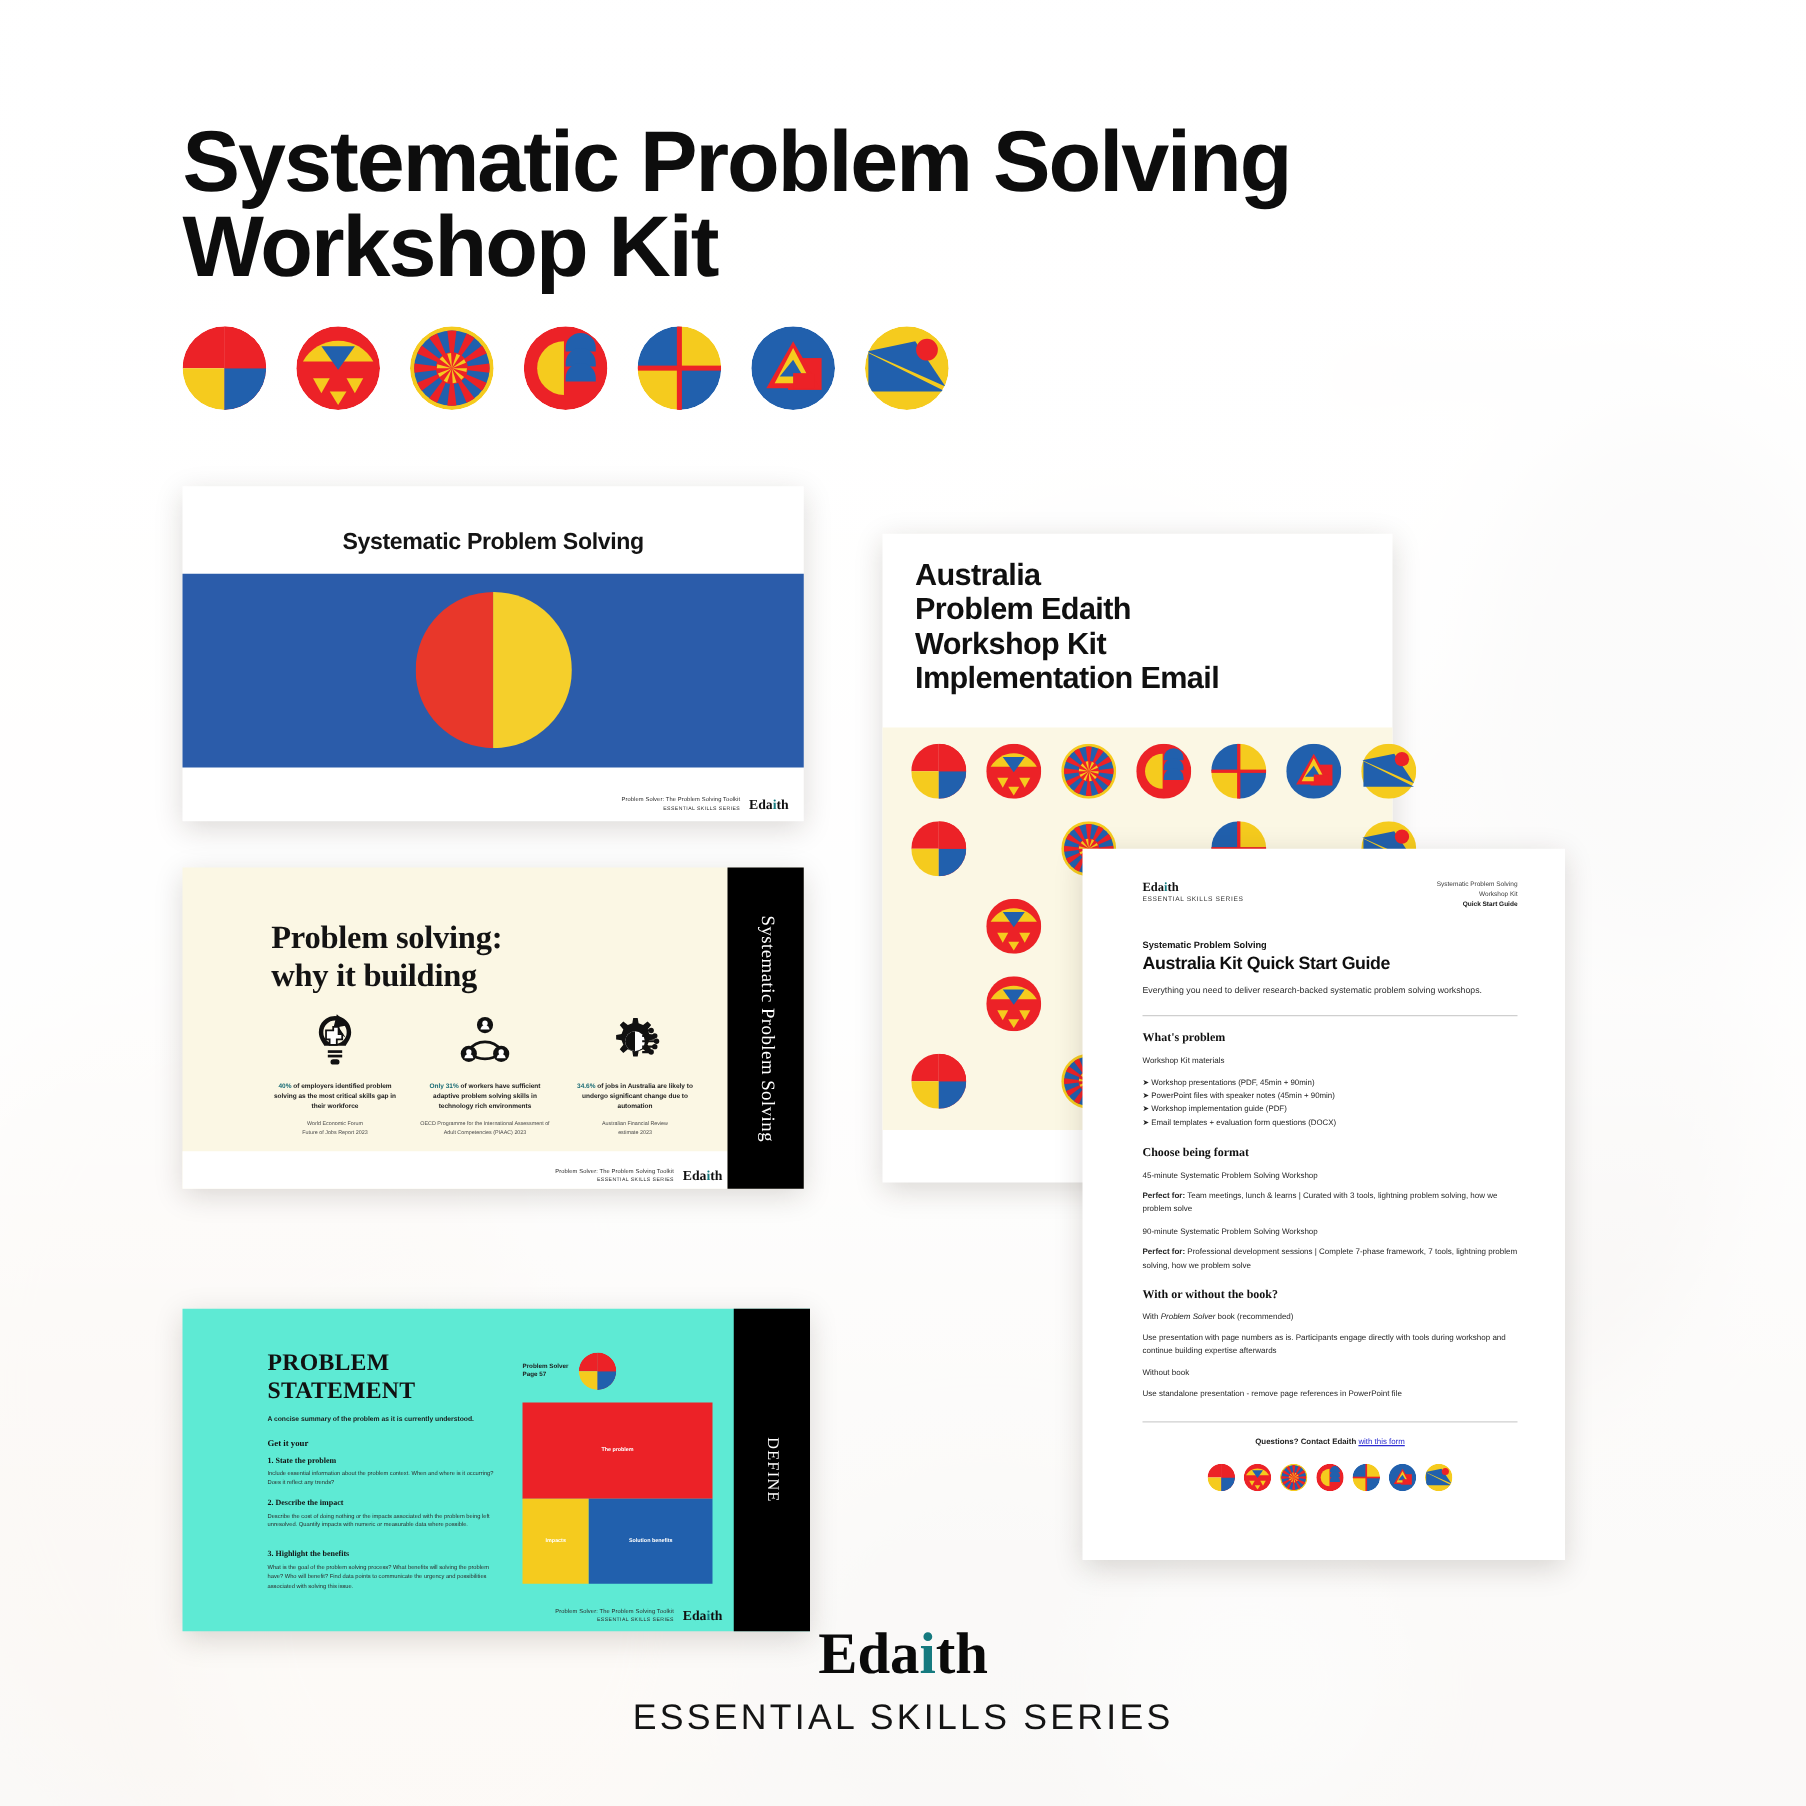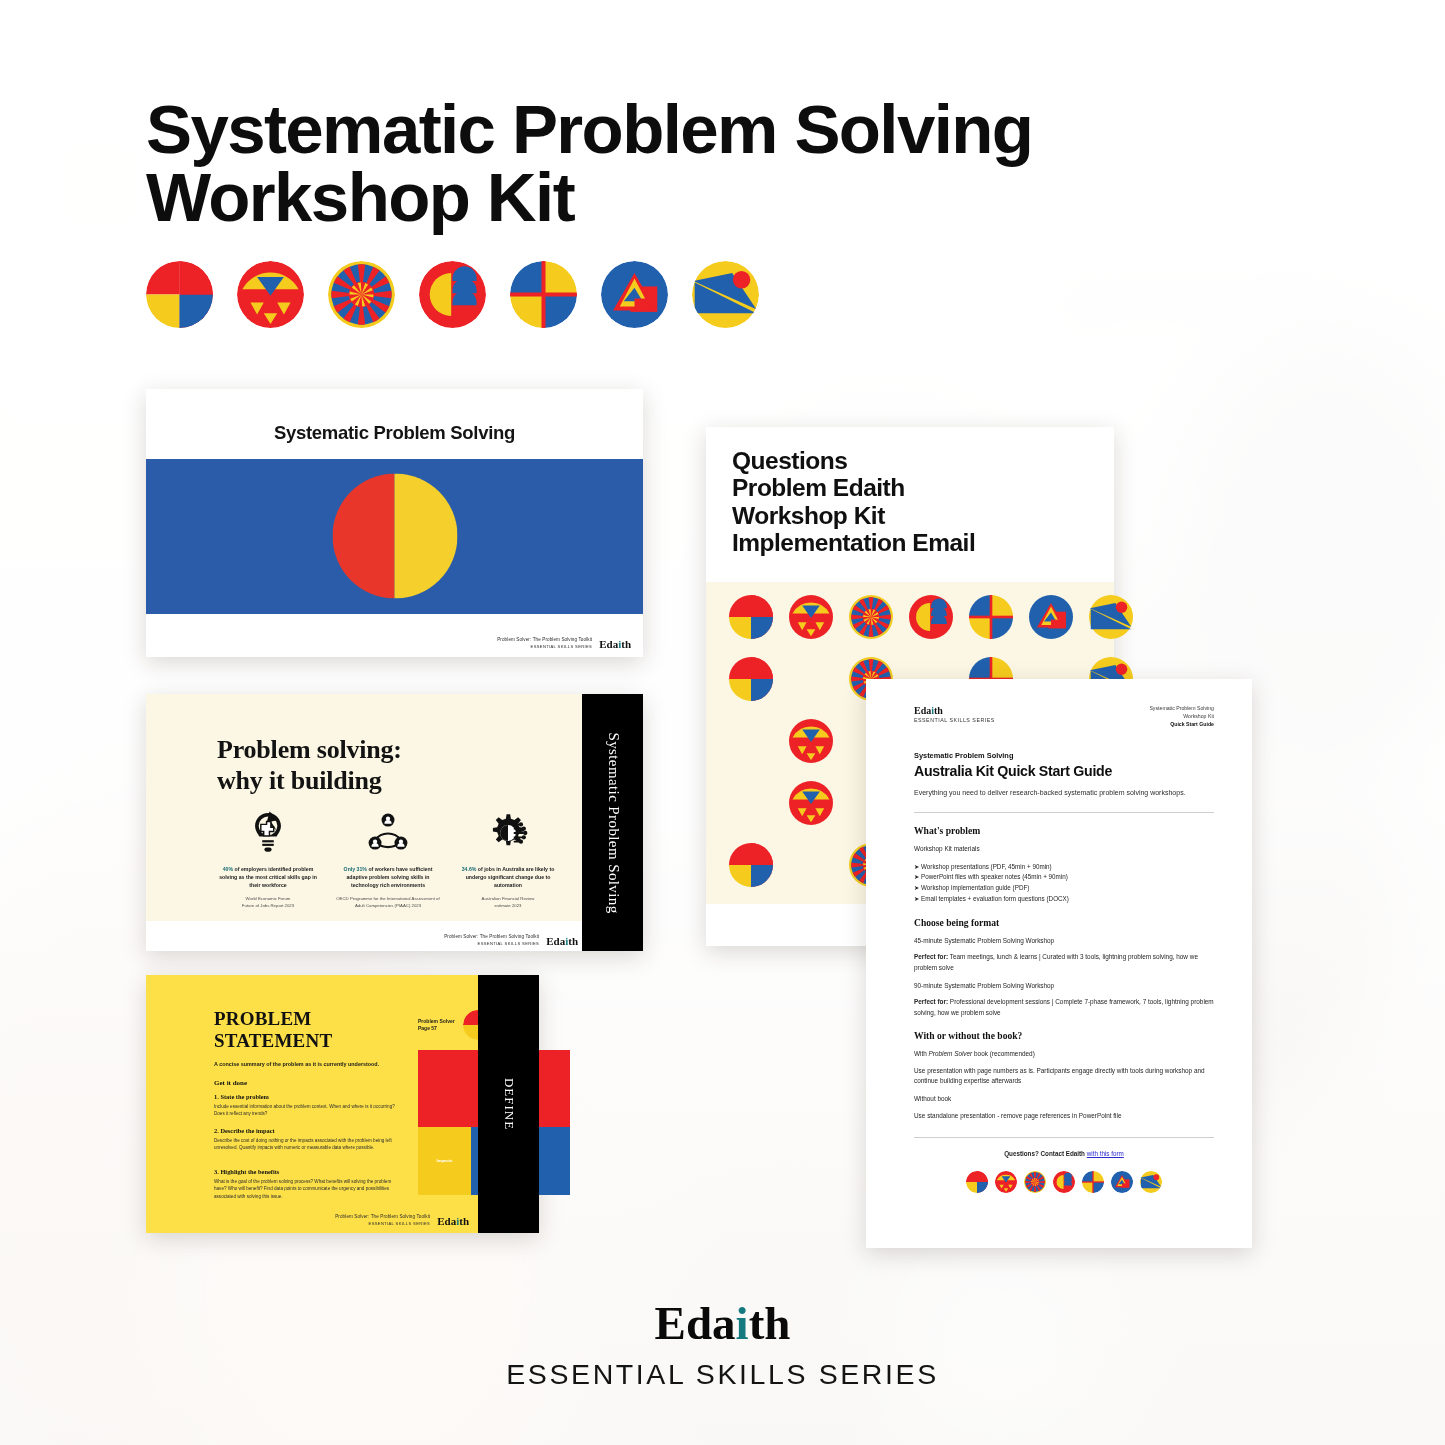--- a/index.html
+++ b/index.html
@@ -57,21 +57,21 @@
      font-size:26px;line-height:1.18;font-weight:700;color:#131313;letter-spacing:-.2px;}
   .stats{position:absolute;left:62px;right:75px;top:112px;display:flex;}
   .stat{flex:1;text-align:center;padding:0 7px;}
   .stat .glyph{height:54px;display:flex;align-items:center;justify-content:center;}
   .stat .txt{font-size:5.2px;line-height:1.55;color:#1b1b1b;font-weight:600;margin-top:5px;}
   .stat .txt b{color:#176a74;}
   .stat .src{font-size:4.3px;line-height:1.5;color:#4a4a4a;margin-top:7px;}
   #slide2 .whitefoot{position:absolute;left:0;right:61px;bottom:0;height:30px;background:#fff;}
 
   
-  #slide3{left:146px;top:975px;width:393px;height:258px;background:#fde047;}
+  #slide3{left:146px;top:1047px;width:502px;height:258px;background:#5eead4;}
   #slide3 .blackbar{position:absolute;right:0;top:0;width:61px;bottom:0;background:#000;}
   #slide3 h2{position:absolute;left:68px;top:33px;margin:0;font-family:"Liberation Serif",serif;
      font-size:19px;line-height:1.16;font-weight:700;color:#111;letter-spacing:.2px;}
   .s3lead{position:absolute;left:68px;top:85px;width:170px;font-size:5.4px;line-height:1.55;color:#1a1a1a;font-weight:600;}
   .s3git{position:absolute;left:68px;top:104px;font-family:"Liberation Serif",serif;font-size:7px;font-weight:700;color:#111;}
   .s3step{position:absolute;left:68px;width:185px;}
   .s3step .h{font-family:"Liberation Serif",serif;font-size:6.4px;font-weight:700;color:#111;}
   .s3step .b{font-size:4.6px;line-height:1.62;color:#2b2b2b;margin-top:3px;}
   .pagemark{position:absolute;left:272px;top:35px;display:flex;align-items:center;gap:8px;}
   .pagemark .pm{font-size:5px;line-height:1.5;color:#1b1b1b;font-weight:600;}
@@ -335,21 +335,21 @@
       <div class="vtext">Systematic Problem Solving</div>
     </div>
   </div>
 
   <div class="card" id="slide3">
     <h2>
       <span>PROBLEM</span><br>
       <span>STATEMENT</span>
     </h2>
     <div class="s3lead">A concise summary of the problem as it is currently understood.</div>
-    <div class="s3git">Get it done</div>
+    <div class="s3git">Get it your</div>
 
     <div class="s3step" style="top:118px;">
       <div class="h">1. State the problem</div>
       <div class="b">Include essential information about the problem context. When and where is it occurring? Does it reflect any trends?</div>
     </div>
     <div class="s3step" style="top:152px;">
       <div class="h">2. Describe the impact</div>
       <div class="b">Describe the cost of doing nothing or the impacts associated with the problem being left unresolved. Quantify impacts with numeric or measurable data where possible.</div>
     </div>
     <div class="s3step" style="top:193px;">
@@ -393,21 +393,21 @@
       <div class="ft">
         <div>Problem Solver: The Problem Solving Toolkit</div>
         <div class="l2">ESSENTIAL SKILLS SERIES</div>
       </div>
       <div class="edaith" style="font-size:11px;"><span>Eda</span><i>i</i><span>th</span></div>
     </div>
   </div>
 
   <div class="card" id="guide">
     <h2>
-      <span>Questions</span><br>
+      <span>Australia</span><br>
       <span>Problem Edaith</span><br>
       <span>Workshop Kit</span><br>
       <span>Implementation Email</span>
     </h2>
     <div class="cream"></div>
     <div class="grid" id="guideGrid">
         <div class="grow">
           <div class="gcell">
             <svg viewBox="0 0 100 100" width="44" height="44" style="display:block">
               <path d="M50 50 L50 0 A50 50 0 0 1 50 100 Z" fill="#ec2227"></path>

